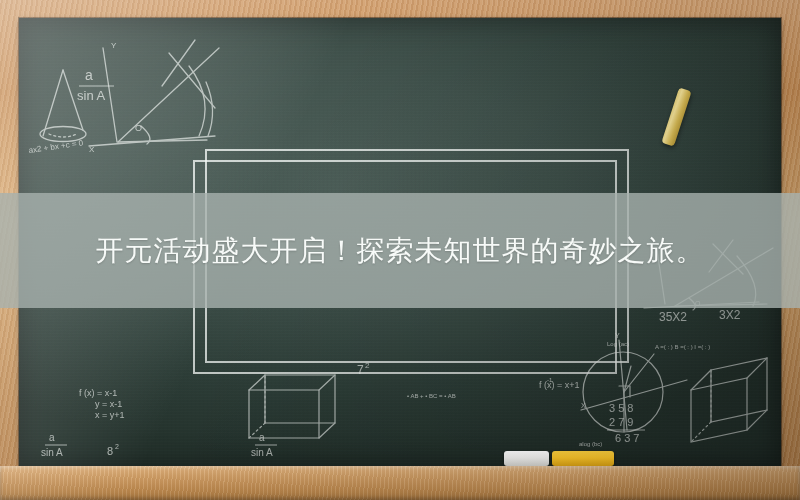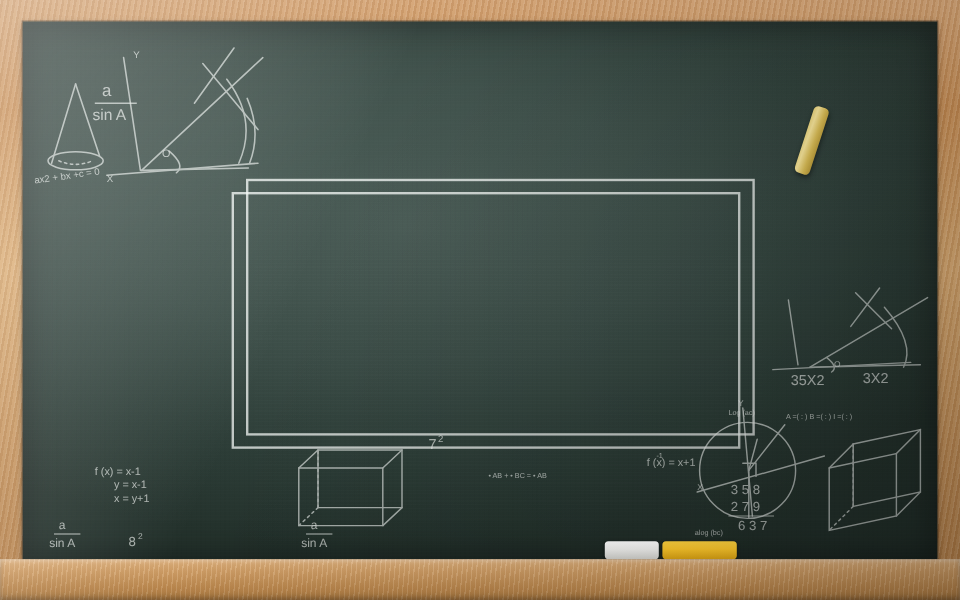--- a/index.html
+++ b/index.html
@@ -227,14 +227,17 @@
 
   <div class="chalk-stick stick-yellow-top"></div>
 
   <div class="tray-chalk tray-white"></div>
   <div class="tray-chalk tray-yellow"></div>
 
   <div class="tray"></div>
 
   <div class="frame-hi"></div>
 
+  <div class="band">
+    <span class="band-text">开元活动盛大开启！探索未知世界的奇妙之旅。</span>
+  </div>
 
 </div>
 
 </body></html>

